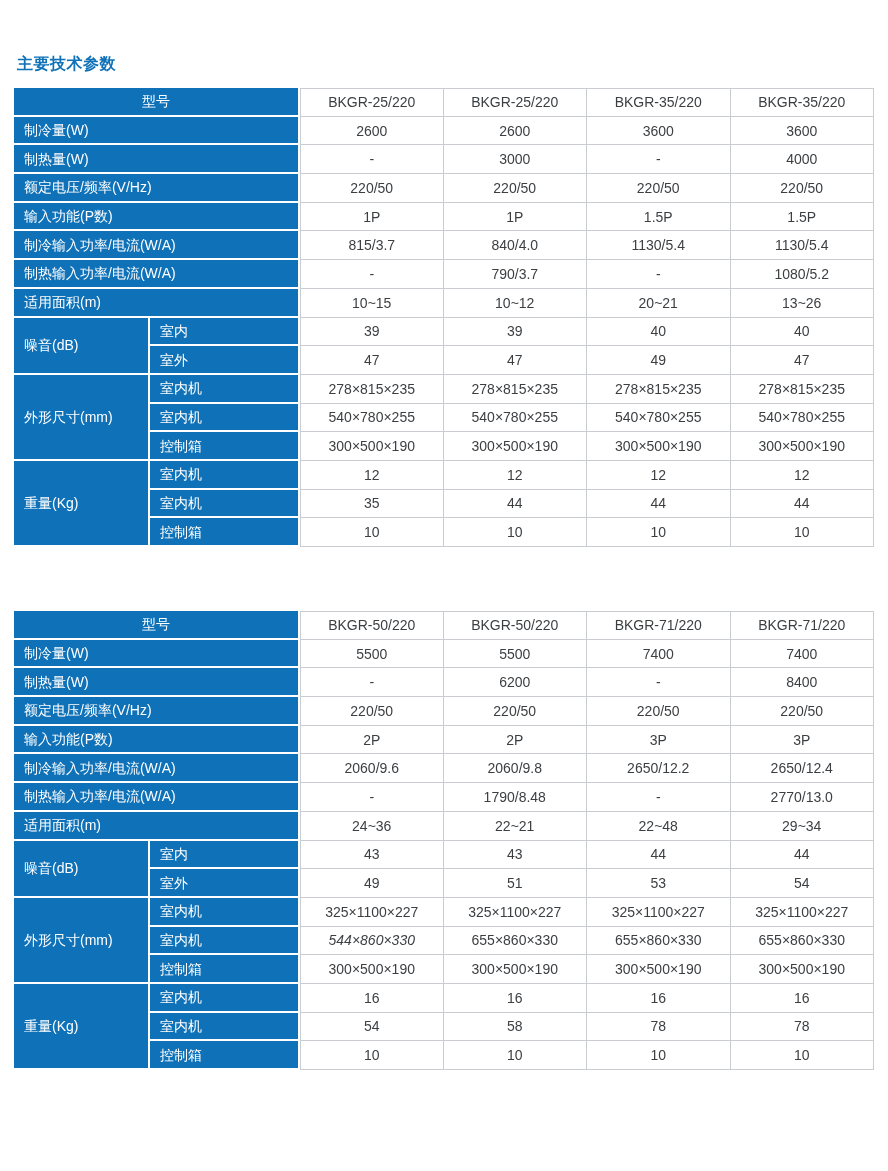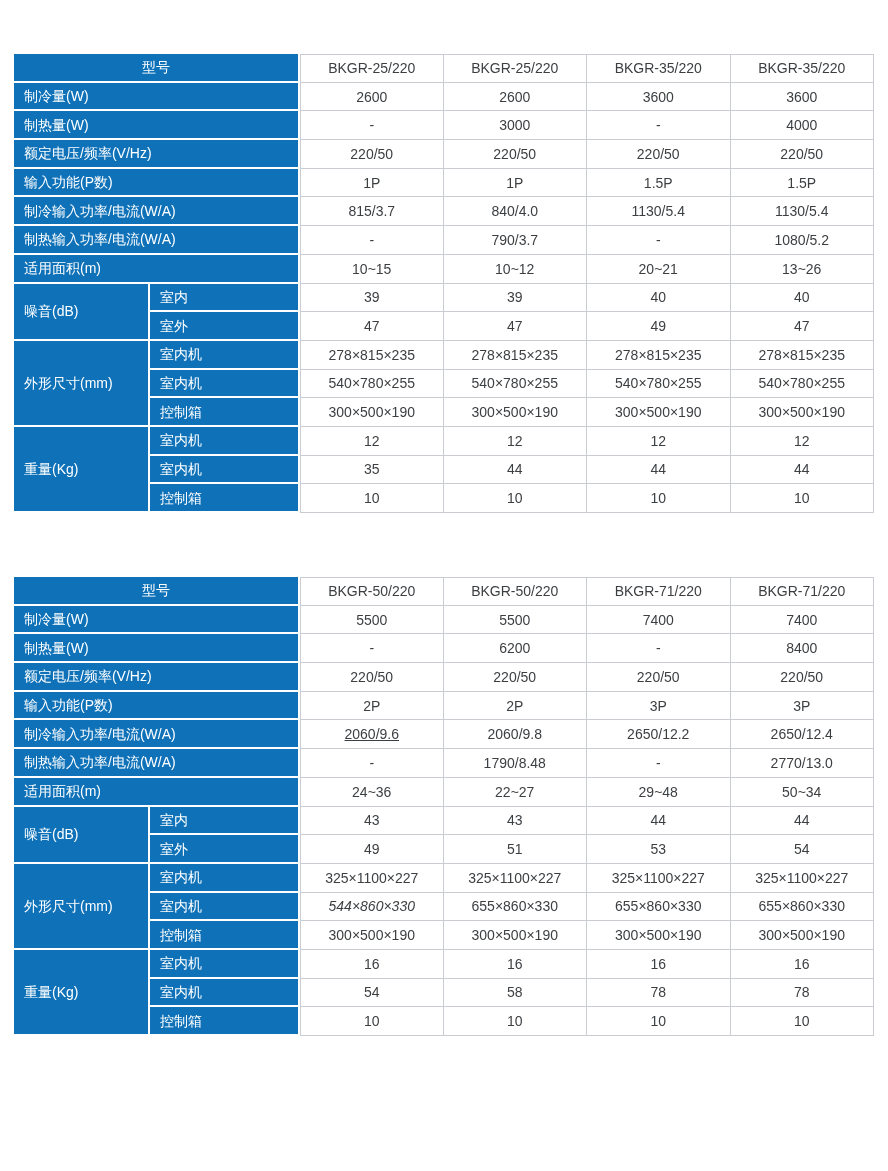--- a/index.html
+++ b/index.html
@@ -34,20 +34,21 @@
     border-right: 1px solid var(--grid, #c9cdd1);
     border-bottom: 1px solid var(--grid, #c9cdd1);
   }
   .data.first-col { border-left: 1px solid var(--grid, #c9cdd1); }
   .data.first-row { border-top: 1px solid var(--grid, #c9cdd1); }
 </style>
 </head>
 <body>
 
 <div class="page">
+  <h2 class="title">主要技术参数</h2>
   <div class="spec-table" id="table1">
       <div class="c blue center" style="grid-area: 1 / 1 / auto / 3;">型号</div>
       <div class="c data first-row first-col" style="grid-area: 1 / 3;">BKGR-25/220</div>
       <div class="c data first-row" style="grid-area: 1 / 4;">BKGR-25/220</div>
       <div class="c data first-row" style="grid-area: 1 / 5;">BKGR-35/220</div>
       <div class="c data first-row" style="grid-area: 1 / 6;">BKGR-35/220</div>
       <div class="c blue" style="grid-area: 2 / 1 / auto / 3;">制冷量(W)</div>
       <div class="c data first-col" style="grid-area: 2 / 3;">2600</div>
       <div class="c data" style="grid-area: 2 / 4;">2600</div>
       <div class="c data" style="grid-area: 2 / 5;">3600</div>
@@ -146,34 +147,34 @@
       <div class="c data first-col" style="grid-area: 4 / 3;">220/50</div>
       <div class="c data" style="grid-area: 4 / 4;">220/50</div>
       <div class="c data" style="grid-area: 4 / 5;">220/50</div>
       <div class="c data" style="grid-area: 4 / 6;">220/50</div>
       <div class="c blue" style="grid-area: 5 / 1 / auto / 3;">输入功能(P数)</div>
       <div class="c data first-col" style="grid-area: 5 / 3;">2P</div>
       <div class="c data" style="grid-area: 5 / 4;">2P</div>
       <div class="c data" style="grid-area: 5 / 5;">3P</div>
       <div class="c data" style="grid-area: 5 / 6;">3P</div>
       <div class="c blue" style="grid-area: 6 / 1 / auto / 3;">制冷输入功率/电流(W/A)</div>
-      <div class="c data first-col" style="grid-area: 6 / 3; text-decoration: underline;">2060/9.6</div>
+      <div class="c data first-col" style="grid-area: 6 / 3;">2060/9.6</div>
       <div class="c data" style="grid-area: 6 / 4;">2060/9.8</div>
       <div class="c data" style="grid-area: 6 / 5;">2650/12.2</div>
       <div class="c data" style="grid-area: 6 / 6;">2650/12.4</div>
       <div class="c blue" style="grid-area: 7 / 1 / auto / 3;">制热输入功率/电流(W/A)</div>
       <div class="c data first-col" style="grid-area: 7 / 3;">-</div>
       <div class="c data" style="grid-area: 7 / 4;">1790/8.48</div>
       <div class="c data" style="grid-area: 7 / 5;">-</div>
       <div class="c data" style="grid-area: 7 / 6;">2770/13.0</div>
       <div class="c blue" style="grid-area: 8 / 1 / auto / 3;">适用面积(m)</div>
       <div class="c data first-col" style="grid-area: 8 / 3;">24~36</div>
-      <div class="c data" style="grid-area: 8 / 4;">22~27</div>
-      <div class="c data" style="grid-area: 8 / 5;">29~48</div>
-      <div class="c data" style="grid-area: 8 / 6;">50~34</div>
+      <div class="c data" style="grid-area: 8 / 4;">22~21</div>
+      <div class="c data" style="grid-area: 8 / 5;">22~48</div>
+      <div class="c data" style="grid-area: 8 / 6;">29~34</div>
       <div class="c blue" style="grid-area: 9 / 1 / 11;">噪音(dB)</div>
       <div class="c blue" style="grid-area: 9 / 2;">室内</div>
       <div class="c data first-col" style="grid-area: 9 / 3;">43</div>
       <div class="c data" style="grid-area: 9 / 4;">43</div>
       <div class="c data" style="grid-area: 9 / 5;">44</div>
       <div class="c data" style="grid-area: 9 / 6;">44</div>
       <div class="c blue" style="grid-area: 10 / 2;">室外</div>
       <div class="c data first-col" style="grid-area: 10 / 3;">49</div>
       <div class="c data" style="grid-area: 10 / 4;">51</div>
       <div class="c data" style="grid-area: 10 / 5;">53</div>

